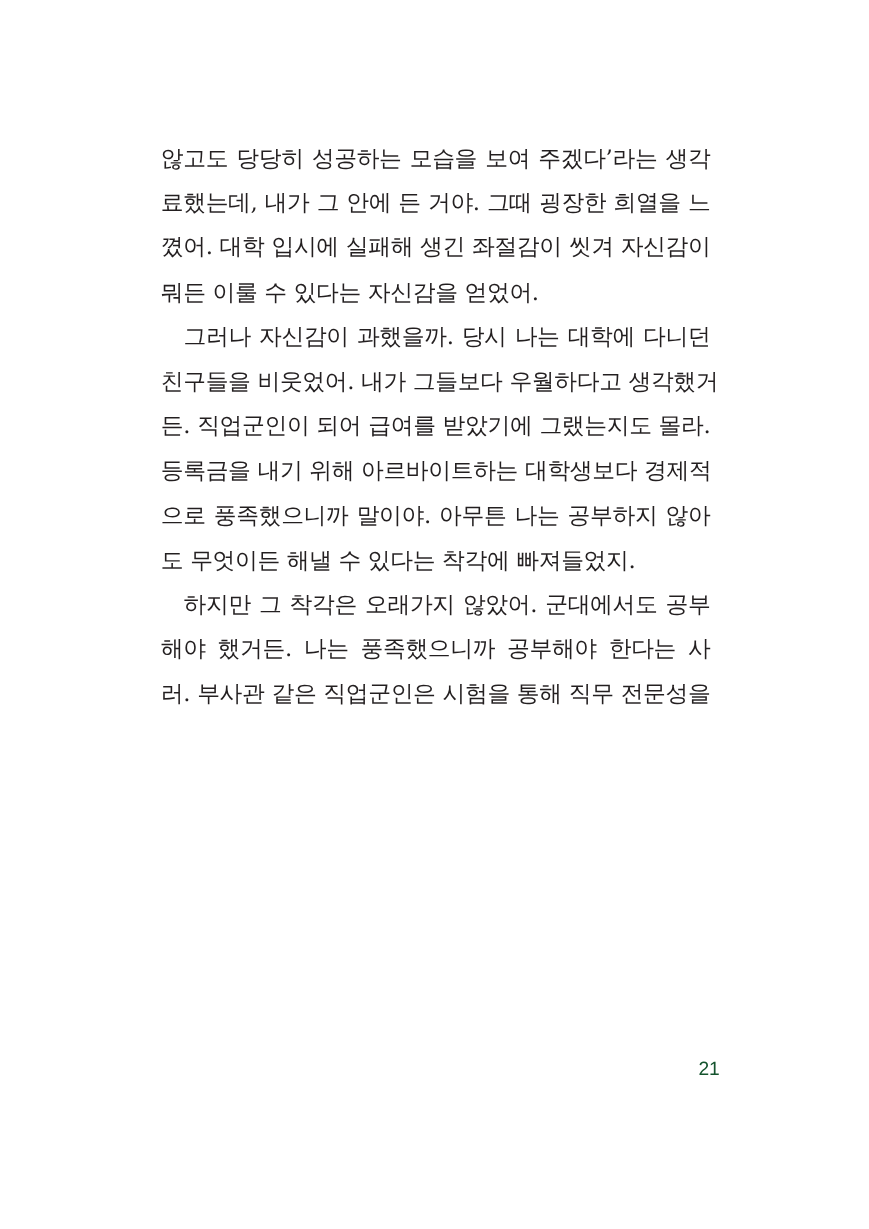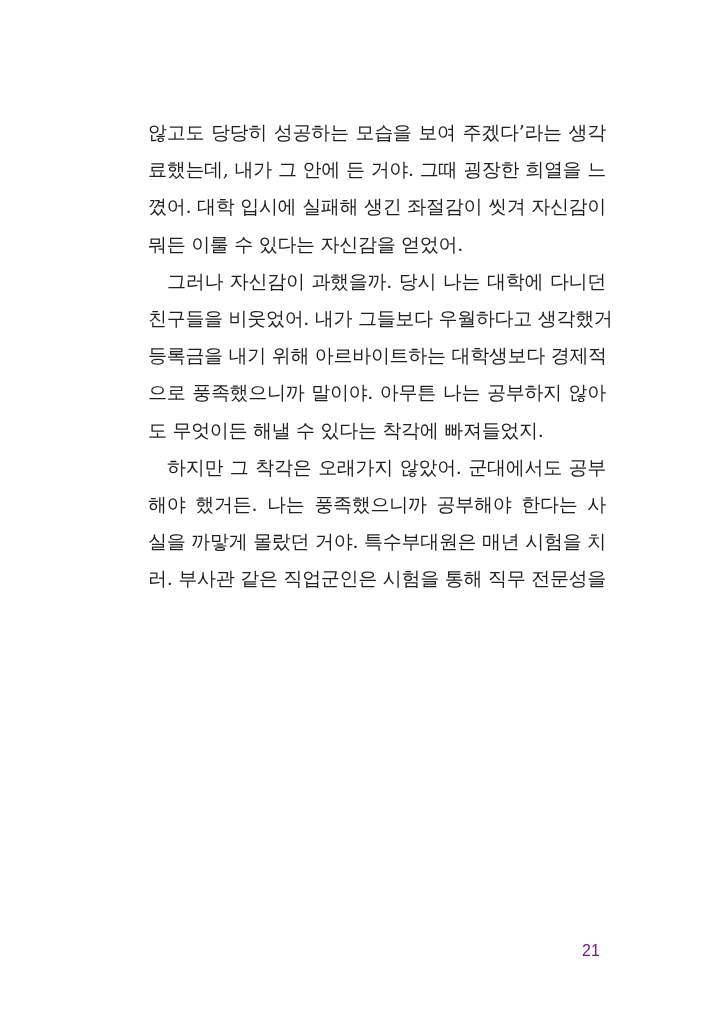--- a/index.html
+++ b/index.html
@@ -10,21 +10,21 @@
     body {
       width: 724px;
       height: 1024px;
       position: relative;
       overflow: hidden;
       font-family: "DejaVu Serif", "Liberation Serif", serif;
       color: #231f20;
     }
     .page-body {
       position: absolute;
-      left: 148px;
+      left: 134px;
       top: 114px;
       width: 458px;
     }
     .line {
       height: 37.2px;
       line-height: 37.2px;
       font-size: 19px;
       white-space: nowrap;
       letter-spacing: -0.3px;
       text-align: justify;
@@ -32,47 +32,47 @@
     }
     .line.last {
       text-align-last: left;
     }
     .line.indent {
       padding-left: 19px;
     }
     .page-number {
       position: absolute;
       left: 582px;
-      top: 942px;
+      top: 883px;
       font-family: "Liberation Sans", "DejaVu Sans", sans-serif;
       font-size: 16px;
-      color: #701a75;
+      color: #14532d;
     }
   </style>
 </head>
 <body>
 
 <div class="page-body">
 
   <div class="paragraph">
     <div class="line">않고도 당당히 성공하는 모습을 보여 주겠다’라는 생각</div>
     <div class="line">료했는데, 내가 그 안에 든 거야. 그때 굉장한 희열을 느</div>
     <div class="line">꼈어. 대학 입시에 실패해 생긴 좌절감이 씻겨 자신감이</div>
     <div class="line last">뭐든 이룰 수 있다는 자신감을 얻었어.</div>
   </div>
 
   <div class="paragraph">
     <div class="line indent">그러나 자신감이 과했을까. 당시 나는 대학에 다니던</div>
     <div class="line">친구들을 비웃었어. 내가 그들보다 우월하다고 생각했거</div>
+    <div class="line">든. 직업군인이 되어 급여를 받았기에 그랬는지도 몰라.</div>
     <div class="line">등록금을 내기 위해 아르바이트하는 대학생보다 경제적</div>
     <div class="line">으로 풍족했으니까 말이야. 아무튼 나는 공부하지 않아</div>
     <div class="line last">도 무엇이든 해낼 수 있다는 착각에 빠져들었지.</div>
   </div>
 
   <div class="paragraph">
     <div class="line indent">하지만 그 착각은 오래가지 않았어. 군대에서도 공부</div>
     <div class="line">해야 했거든. 나는 풍족했으니까 공부해야 한다는 사</div>
-    <div class="line">실을 까맣게 몰랐던 거야. 특수부대원은 매년 시험을 치</div>
     <div class="line">러. 부사관 같은 직업군인은 시험을 통해 직무 전문성을</div>
   </div>
 </div>
 
 <div class="page-number">21</div>
 
 </body></html>

